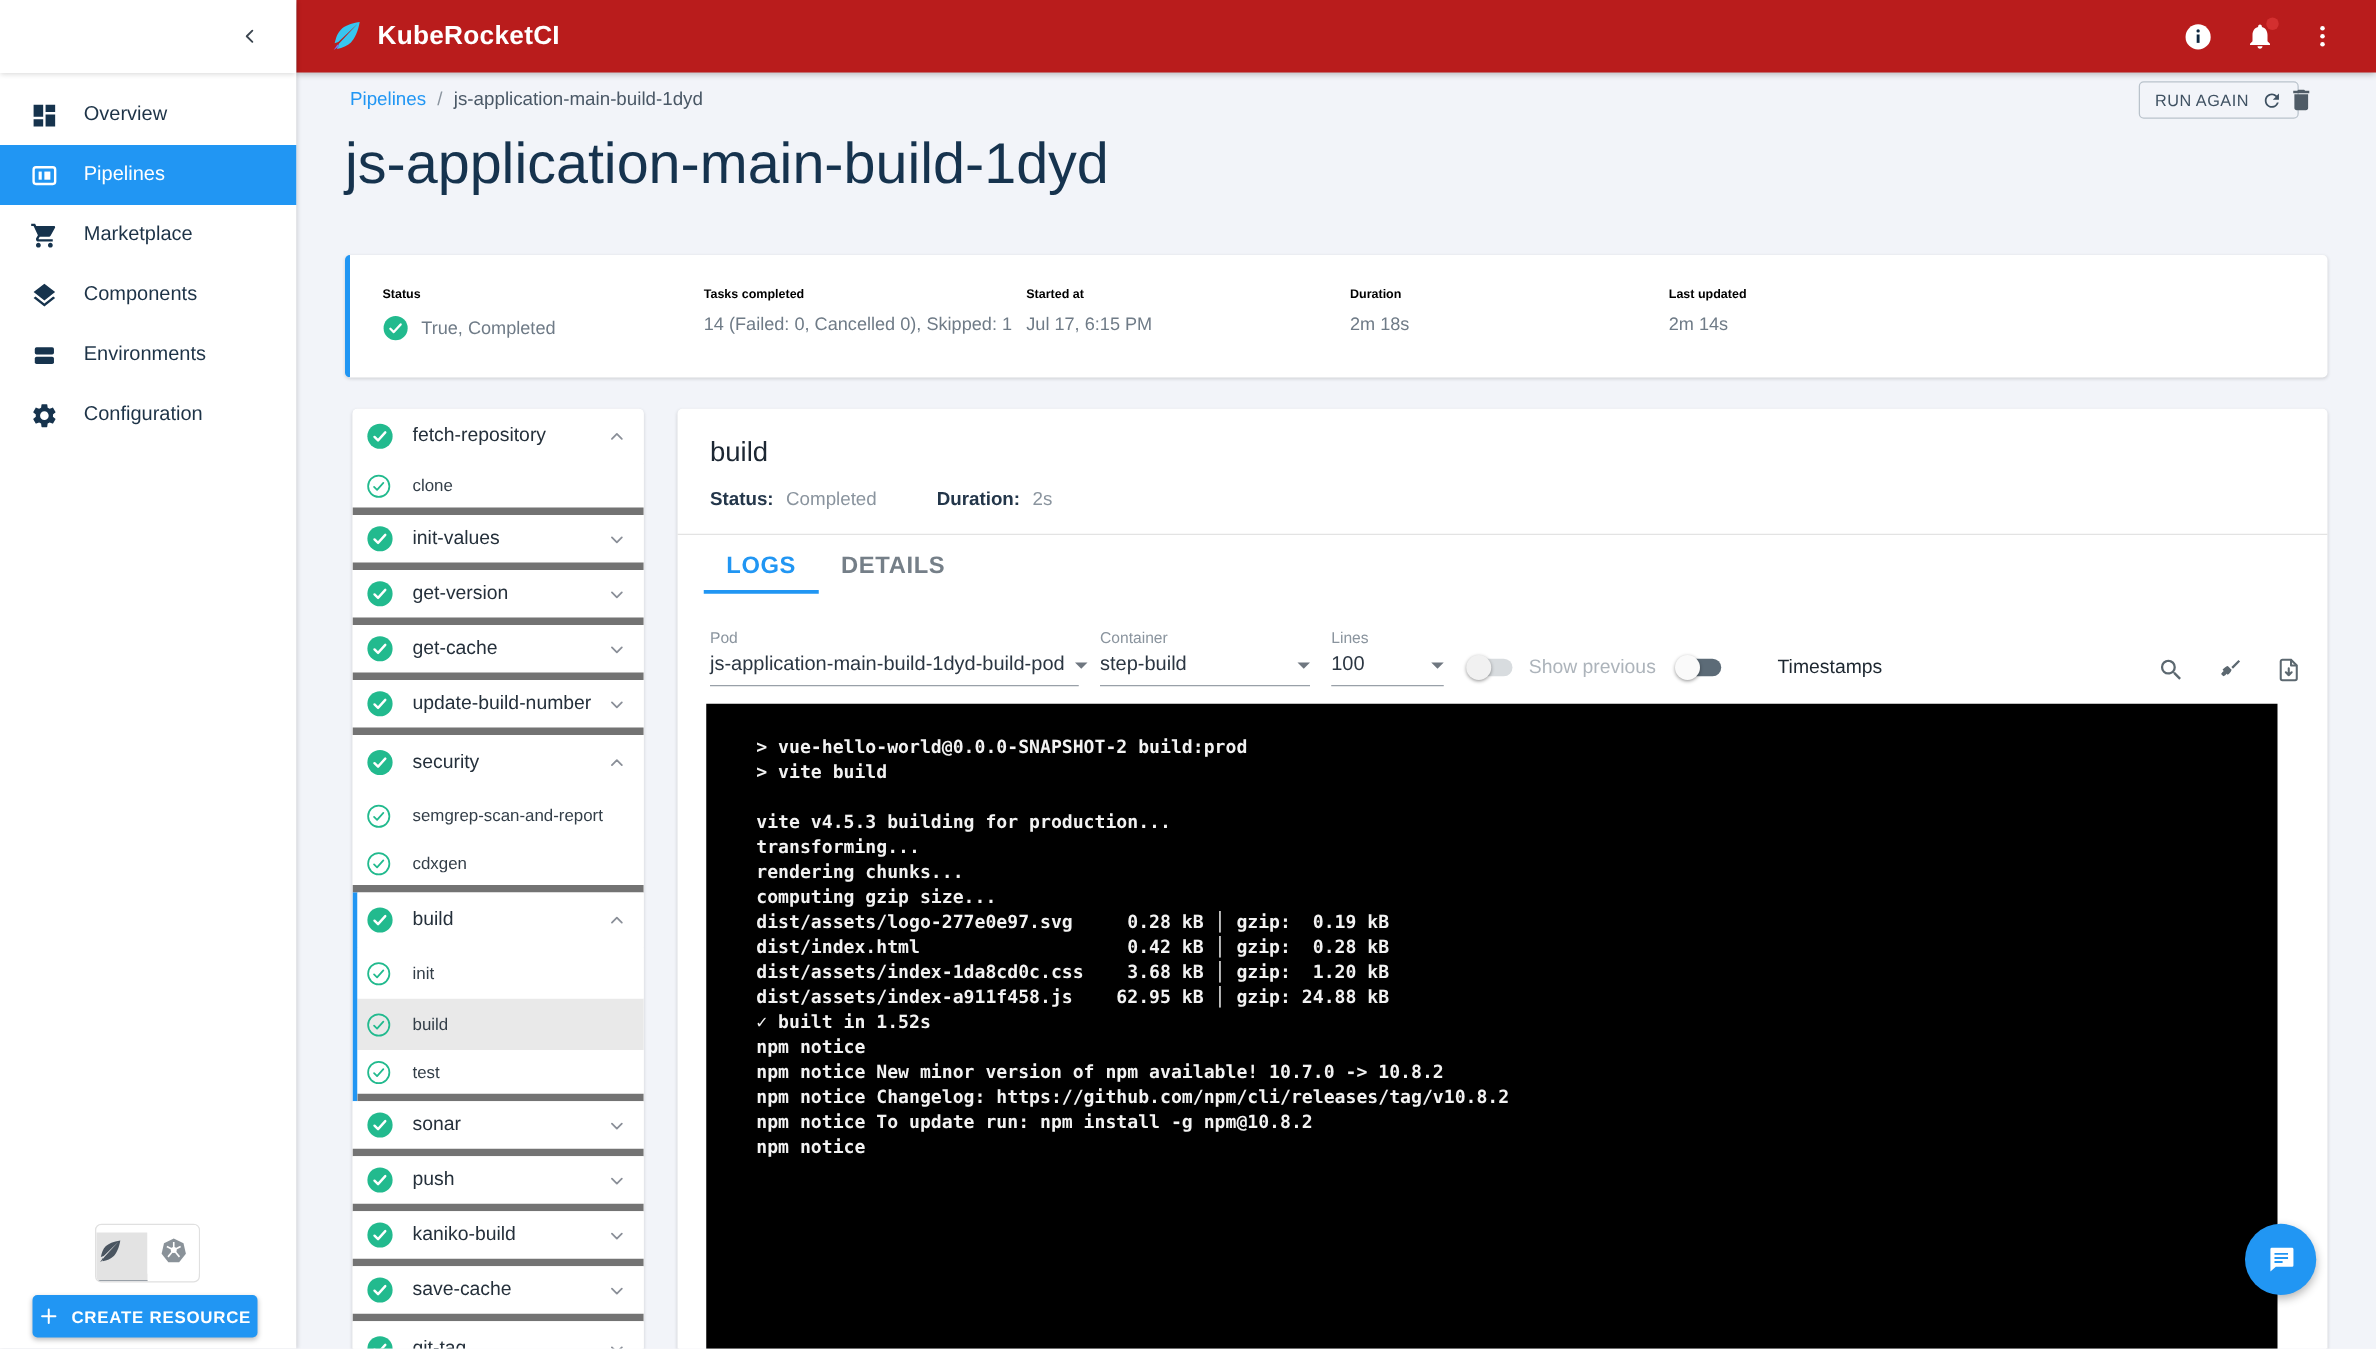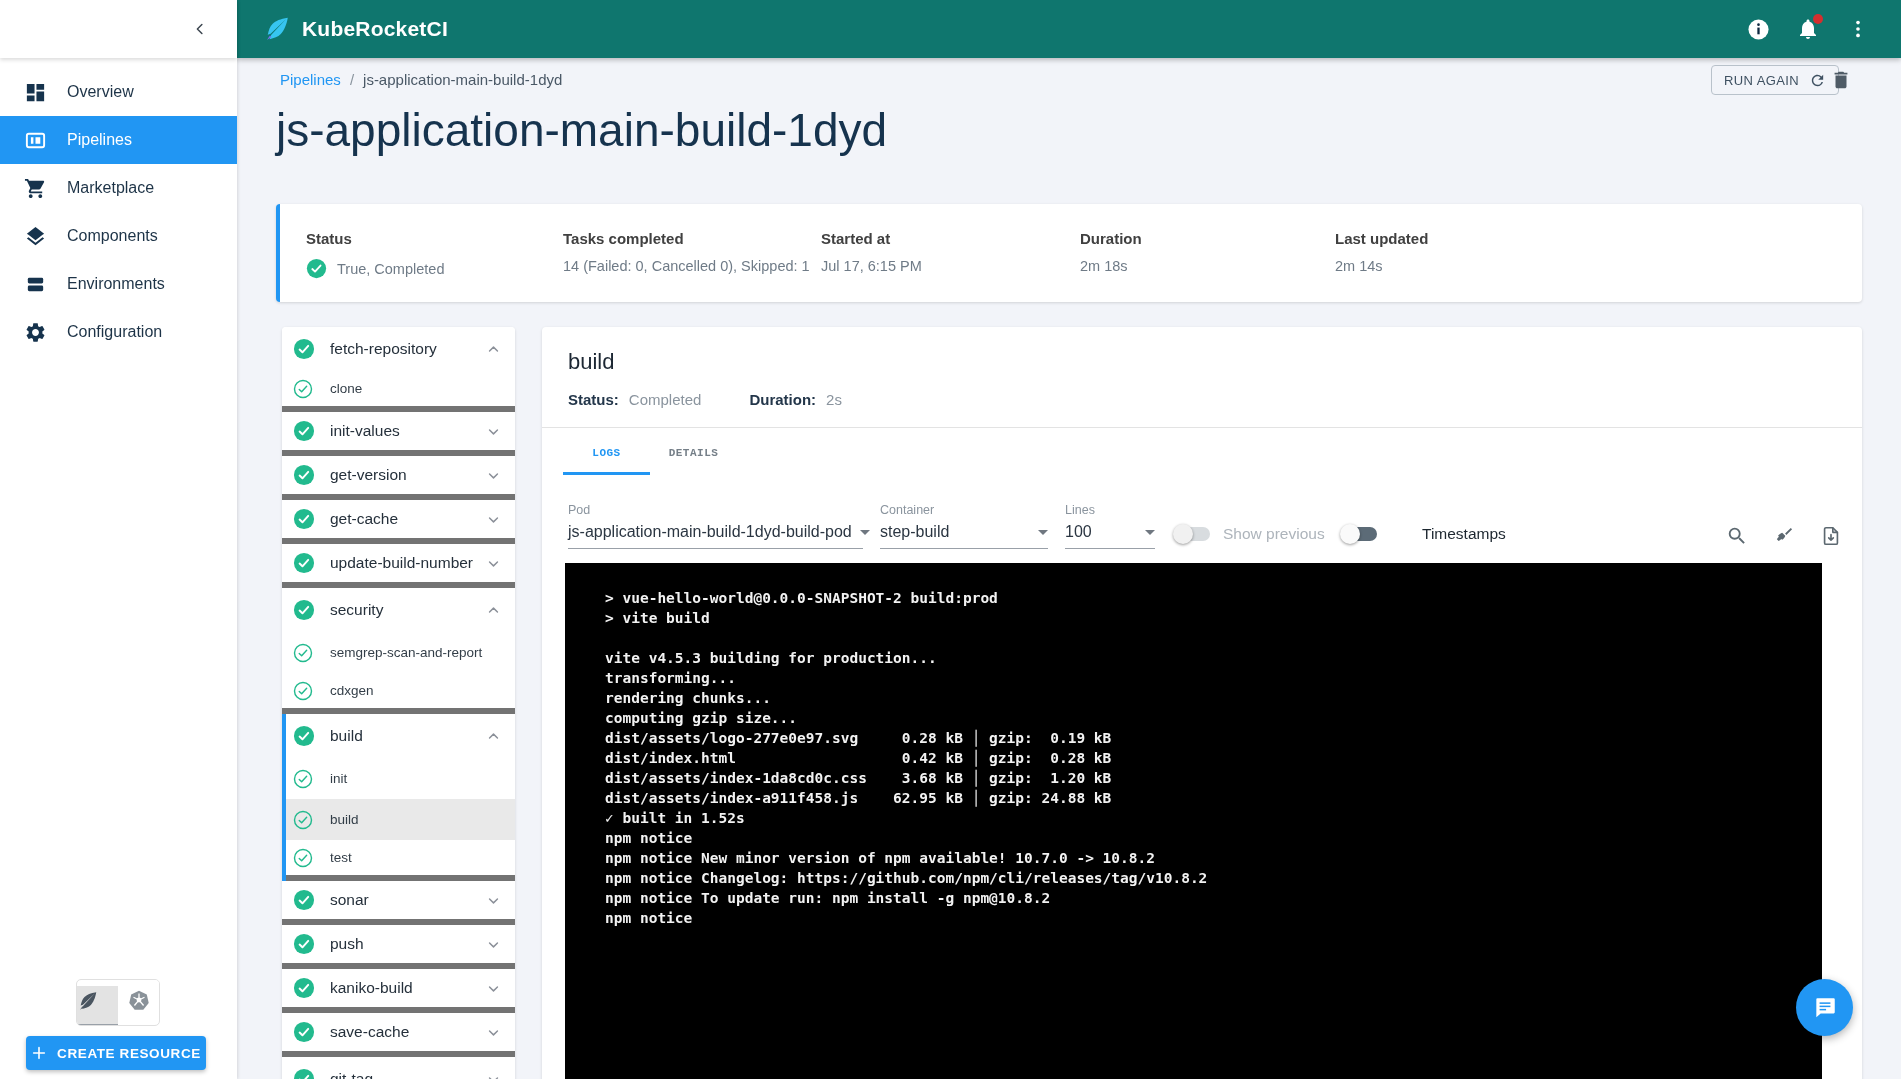--- a/index.html
+++ b/index.html
@@ -1,21 +1,21 @@
 <!DOCTYPE html>
 <html><head>
 <meta charset="utf-8">
 <style>
   * { margin:0; padding:0; box-sizing:border-box; }
   html,body { width:1901px; height:1079px; overflow:hidden; background:#f2f4f9;
     font-family:"Liberation Sans", sans-serif; }
   .screen { position:relative; width:1901px; height:1079px; background:#f2f4f9; overflow:hidden; }
 
   
-  .topbar { position:absolute; left:237px; top:0; width:1664px; height:58px; background:#0f766e;
+  .topbar { position:absolute; left:237px; top:0; width:1664px; height:58px; background:#b91c1c;
     box-shadow:0 2px 5px rgba(0,0,0,.25); z-index:30; display:flex; align-items:center; }
   .logo { display:flex; align-items:center; gap:12px; margin-left:26px; }
   .app-title { color:#fff; font-size:21px; font-weight:700; letter-spacing:.2px; }
   .topbar-right { position:absolute; right:30px; top:0; height:58px; display:flex; align-items:center; gap:24px; }
   .tb-btn { width:26px; height:26px; display:flex; align-items:center; justify-content:center; position:relative; cursor:pointer; }
   .badge-dot { position:absolute; right:-2px; top:-2px; width:10px; height:10px; border-radius:50%; background:#d32f2f; }
 
   
   .sidebar { position:absolute; left:0; top:0; width:237px; height:1079px; background:#fff;
     box-shadow:1px 0 3px rgba(0,0,0,.12); z-index:40; }
@@ -44,21 +44,21 @@
     border:1px solid #b9c2cb; border-radius:4px; color:#3f5162; font-size:13px; font-weight:400;
     letter-spacing:.4px; display:flex; align-items:center; gap:10px; cursor:pointer; font-family:"Liberation Sans",sans-serif; }
   .del-btn { position:absolute; left:1828px; top:67px; width:26px; height:26px; cursor:pointer;
     display:flex; align-items:center; justify-content:center; background:none; border:none; }
   .page-title { position:absolute; left:276px; top:103px; font-size:46px; font-weight:400; color:#16334e; letter-spacing:0; }
 
   
   .summary { position:absolute; left:276px; top:204px; width:1586px; height:98px; background:#fff;
     border-left:4px solid #2196f3; border-radius:4px; box-shadow:0 1px 3px rgba(0,0,0,.14); }
   .sum-col { position:absolute; top:26px; }
-  .sum-label { font-size:15px; font-weight:700; color:#404040; }
+  .sum-label { font-size:10px; font-weight:700; color:#000000; }
   .sum-value { margin-top:11px; font-size:14.5px; color:#6f7b87; display:flex; align-items:center; gap:10px; }
 
   
   .treecard { position:absolute; left:282px; top:327px; width:233px; height:777px; background:#fff;
     border-radius:4px; box-shadow:0 1px 3px rgba(0,0,0,.14); overflow:hidden; }
   .trow { height:44px; display:flex; align-items:center; padding:0 12px 0 11px; cursor:pointer; background:#fff; }
   .trow.child { height:41px; }
   .trow .tl { flex:1; font-size:15.5px; color:#25303b; margin-left:15px; white-space:nowrap; overflow:hidden; }
   .trow.child .tl { font-size:13.5px; color:#333e48; margin-left:17px; }
   .trow.selected { background:#e9e9e9; }
@@ -73,21 +73,21 @@
   .panel { position:absolute; left:542px; top:327px; width:1320px; height:777px; background:#fff;
     border-radius:4px; box-shadow:0 1px 3px rgba(0,0,0,.14); }
   .panel-title { position:absolute; left:26px; top:22px; font-size:22px; font-weight:500; color:#1c2733; }
   .pstat { position:absolute; left:26px; top:64px; font-size:15px; display:flex; gap:10px; }
   .pstat .k { font-weight:700; color:#23364a; }
   .pstat .v { color:#8a949e; }
   .pstat .gap { width:28px; }
   .pdivider { position:absolute; left:0; top:100px; width:1320px; height:1px; background:#e3e3e3; }
   .tabs { position:absolute; left:21px; top:103px; display:flex; }
   .tab { height:45px; min-width:87px; padding:0 18px; display:flex; align-items:center; justify-content:center;
-    font-size:11px; font-weight:700; letter-spacing:.5px; color:#757f88; cursor:pointer; position:relative;font-family:Liberation Mono, monospace; }
+    font-size:19px; font-weight:700; letter-spacing:.5px; color:#757f88; cursor:pointer; position:relative; }
   .tab.active { color:#2196f3; }
   .tab.active::after { content:""; position:absolute; left:0; bottom:0; width:100%; height:3px; background:#2196f3; }
 
   
   .ctl { position:absolute; top:176px; }
   .ctl .lab { font-size:12.5px; color:#8a949e; }
   .sel { margin-top:6px; border-bottom:1px solid #99a0a8; padding-bottom:7px; display:flex;
     align-items:center; justify-content:space-between; cursor:pointer; }
   .sel .val { font-size:16px; color:#2b3642; white-space:nowrap; }
   .caret { width:0; height:0; border-left:5px solid transparent; border-right:5px solid transparent;

